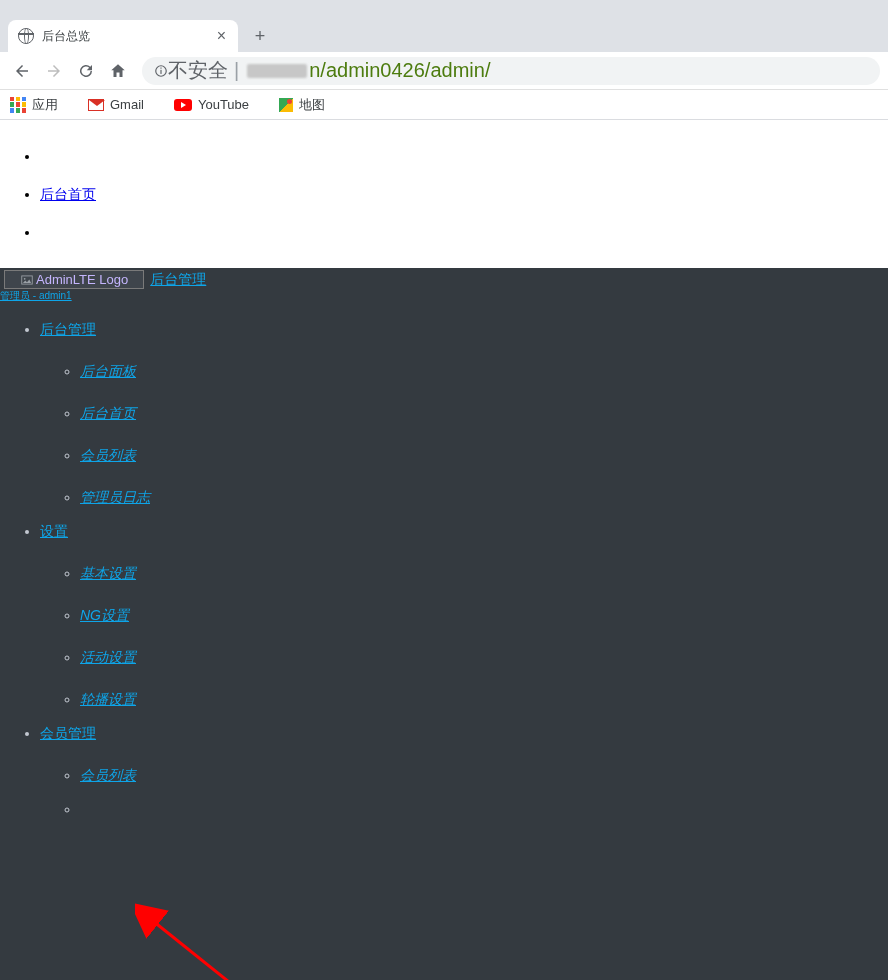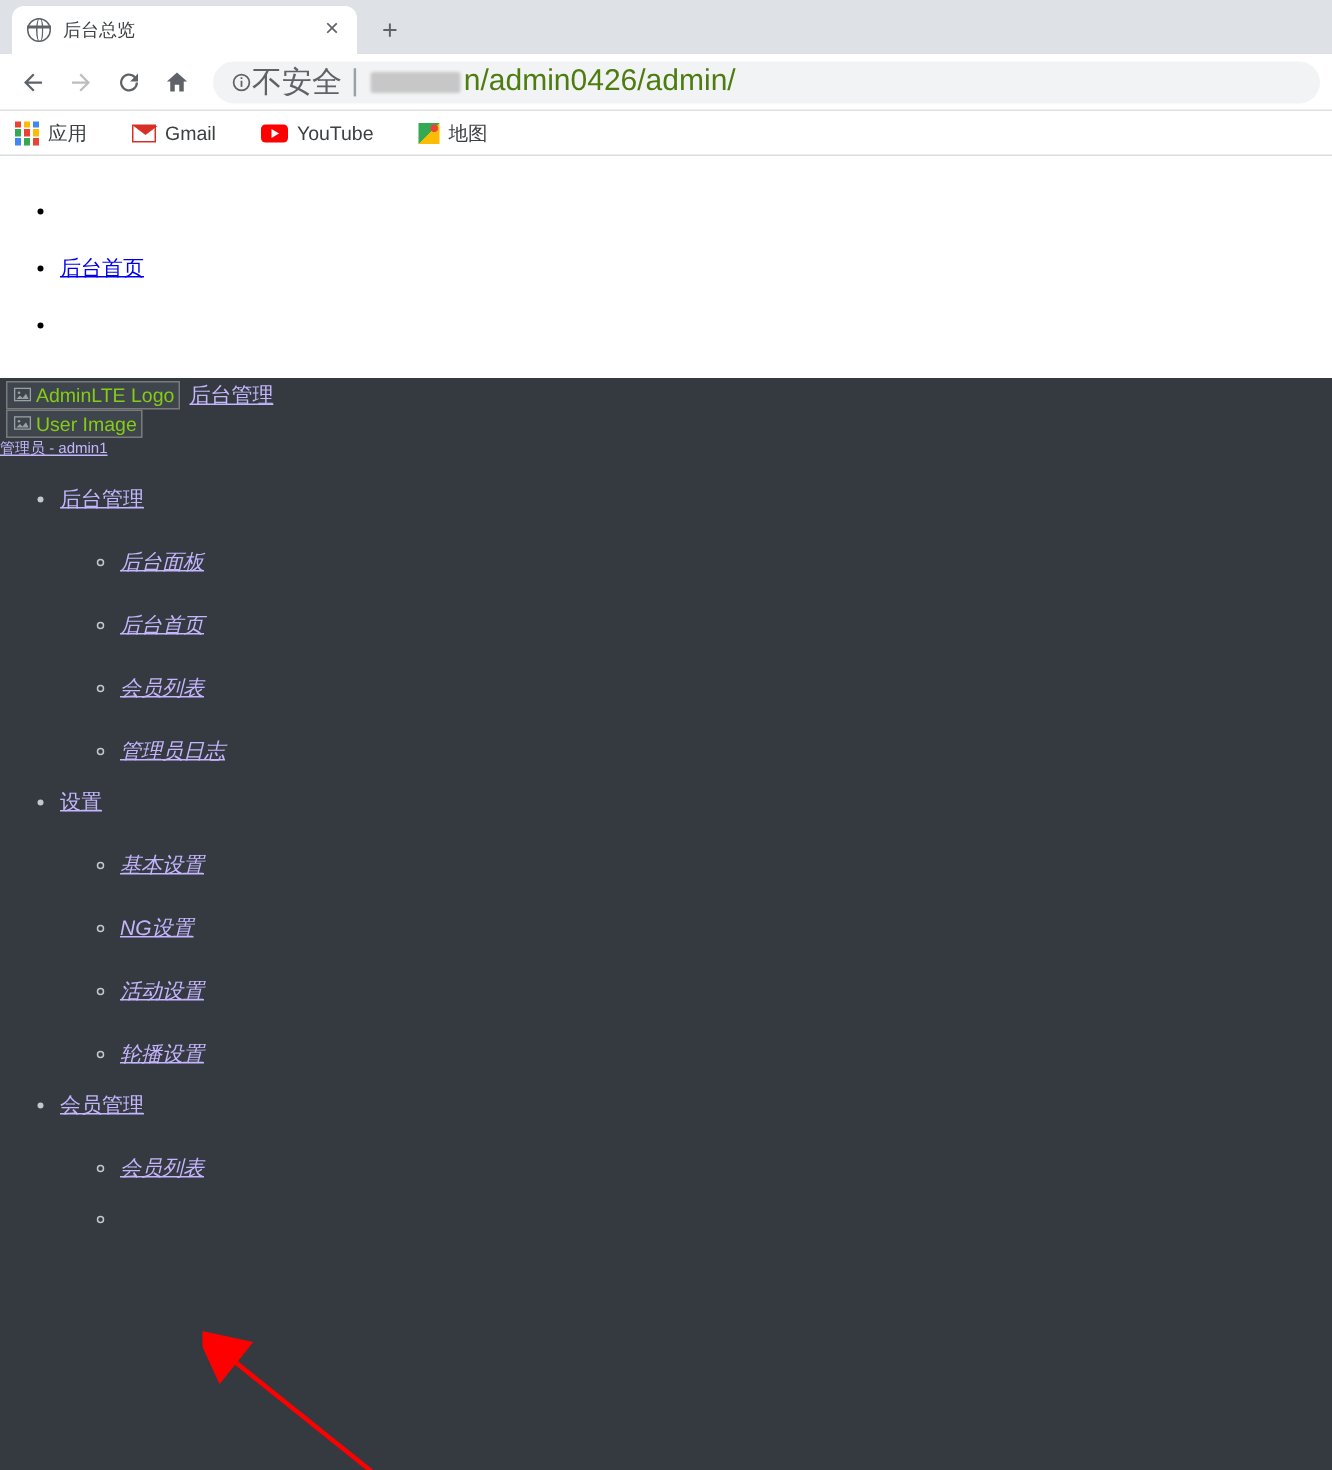--- a/index.html
+++ b/index.html
@@ -1,20 +1,20 @@
 <!DOCTYPE html>
 <html><head>
   <meta charset="utf-8">
   <style>
     * { margin: 0; padding: 0; box-sizing: border-box; }
     body { font-family: -apple-system, BlinkMacSystemFont, "Segoe UI", "PingFang SC", "Microsoft YaHei", sans-serif; font-size: 14px; background: #fff; width: 888px; }
     
     
     .browser-chrome { background: #dee1e6; }
-    .tab-bar { height: 36px; display: flex; align-items: flex-end; padding-left: 8px; }
+    .tab-bar { height: 52px; display: flex; align-items: flex-end; padding-left: 8px; }
     .tab { background: #fff; border-radius: 8px 8px 0 0; height: 32px; width: 230px; display: flex; align-items: center; padding: 0 10px; position: relative; }
     .tab-favicon { width: 16px; height: 16px; margin-right: 8px; border: 1.5px solid #5f6368; border-radius: 50%; position: relative; flex-shrink: 0; }
     .tab-favicon::before { content: ""; position: absolute; top: 4px; left: -1px; right: -1px; height: 1.5px; background: #5f6368; }
     .tab-favicon::after { content: ""; position: absolute; left: 5px; top: -1px; bottom: -1px; width: 3px; border-left: 1.5px solid #5f6368; border-right: 1.5px solid #5f6368; border-radius: 50%; }
     .tab-title { color: #3c4043; font-size: 12px; flex: 1; white-space: nowrap; overflow: hidden; }
     .tab-close { color: #5f6368; font-size: 16px; line-height: 1; cursor: pointer; padding: 0 2px; }
     .new-tab { width: 28px; height: 28px; display: flex; align-items: center; justify-content: center; color: #5f6368; font-size: 18px; margin-left: 8px; margin-bottom: 2px; cursor: pointer; }
     
     .toolbar { background: #fff; height: 38px; display: flex; align-items: center; padding: 0 8px; gap: 4px; border-bottom: 1px solid #e0e0e0; }
     .nav-btn { width: 28px; height: 28px; display: flex; align-items: center; justify-content: center; color: #5f6368; cursor: pointer; border-radius: 50%; }
@@ -40,23 +40,23 @@
     .maps-icon { width: 14px; height: 14px; background: linear-gradient(135deg,#34a853 50%,#fbbc04 50%); position: relative; }
     .maps-icon::before { content: ""; position: absolute; width: 5px; height: 5px; background: #ea4335; border-radius: 50%; right: 1px; top: 1px; }
     
     
     .page-top { background: #fff; padding: 8px 0 6px; }
     .page-top ul { list-style: disc; padding-left: 40px; }
     .page-top li { margin: 20px 0; min-height: 18px; }
     .page-top a { color: #0000ee; text-decoration: underline; }
     
     .dark { background: #343a40; color: #c2c7d0; padding: 2px 0 0; min-height: 780px; }
-    .dark a { color: #c4b5fd; text-decoration: underline; }
+    .dark a { color: #0ea5e9; text-decoration: underline; }
     .logo-row { padding: 0 4px; display: flex; align-items: center; gap: 6px; }
-    .img-ph { display: inline-flex; align-items: flex-start; border: 1px solid #7a7a7a; background: #3f454c; padding: 1px 3px; font-size: 13px; color: #84cc16; }
+    .img-ph { display: inline-flex; align-items: flex-end; border: 1px solid #7a7a7a; background: #3f454c; padding: 1px 15px; font-size: 13px; color: #c4b5fd; }
     .img-ph svg { width: 14px; height: 14px; margin-right: 2px; }
     .user-row { padding: 0 4px; }
     .admin-link { display: block; padding: 0 0 2px; font-size: 10px; }
     
     .nav { padding-left: 40px; padding-top: 6px; }
     .nav > li { list-style: disc; color: #c2c7d0; margin: 10px 0; }
     .nav-cat { display: inline; }
     .sub { padding-left: 40px; }
     .sub > li { list-style: circle; color: #c2c7d0; margin: 16px 0; font-style: italic; }
     .sub-link { display: block; margin-top: 24px; }
@@ -154,30 +154,20 @@
     <span class="img-ph">
       <svg viewBox="0 0 24 24">
           <rect x="3" y="5" width="18" height="14" fill="none" stroke="#9aa0a6" stroke-width="1.5"></rect>
           <circle cx="8" cy="10" r="1.5" fill="#9aa0a6"></circle>
           <path d="M5 17l4-4 3 3 4-5 3 6z" fill="#9aa0a6"></path>
         </svg>
       <span>AdminLTE Logo</span>
     </span>
     <a href="#">后台管理</a>
   </div>
-  <div class="user-row">
-    <span class="img-ph">
-      <svg viewBox="0 0 24 24">
-          <rect x="3" y="5" width="18" height="14" fill="none" stroke="#9aa0a6" stroke-width="1.5"></rect>
-          <circle cx="8" cy="10" r="1.5" fill="#9aa0a6"></circle>
-          <path d="M5 17l4-4 3 3 4-5 3 6z" fill="#9aa0a6"></path>
-        </svg>
-      <span>User Image</span>
-    </span>
-  </div>
   <a href="#" class="admin-link">管理员 - admin1</a>
 
   <ul class="nav">
     <li>
       <a href="#" class="nav-cat">后台管理</a>
       <ul class="sub">
         <li>
             <a href="#" class="sub-link">后台面板</a>
           </li>
         <li>

